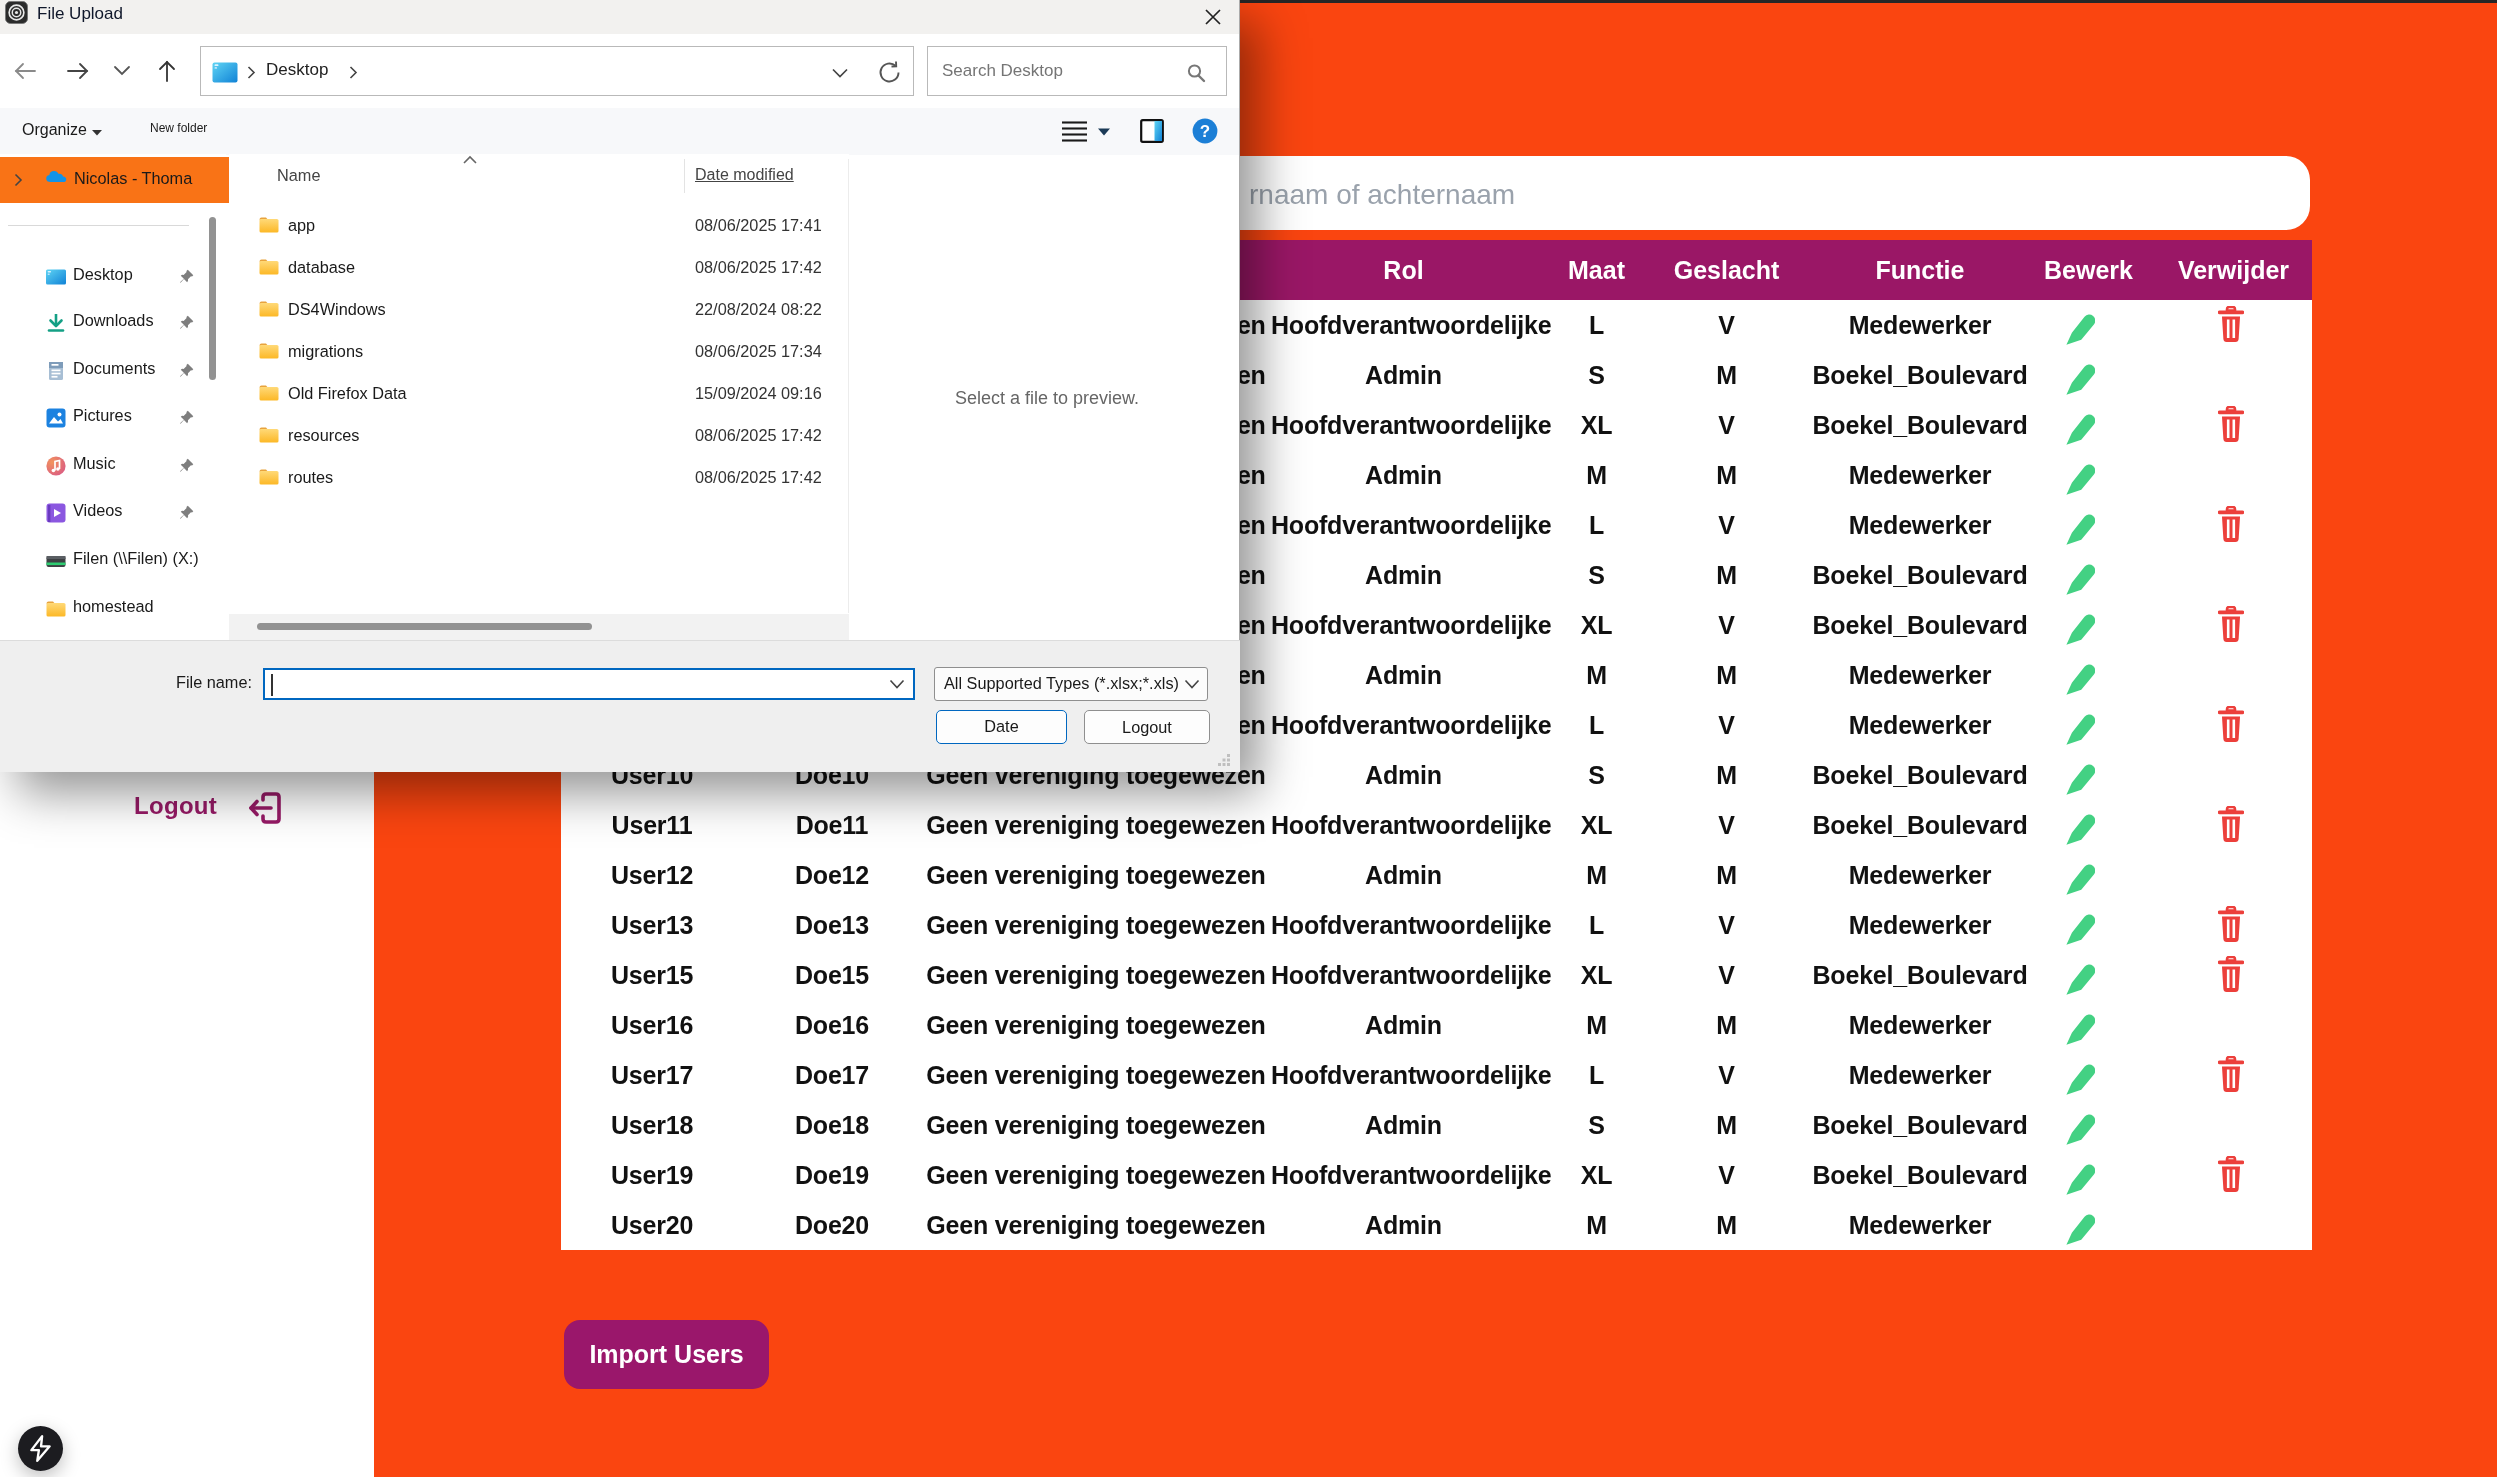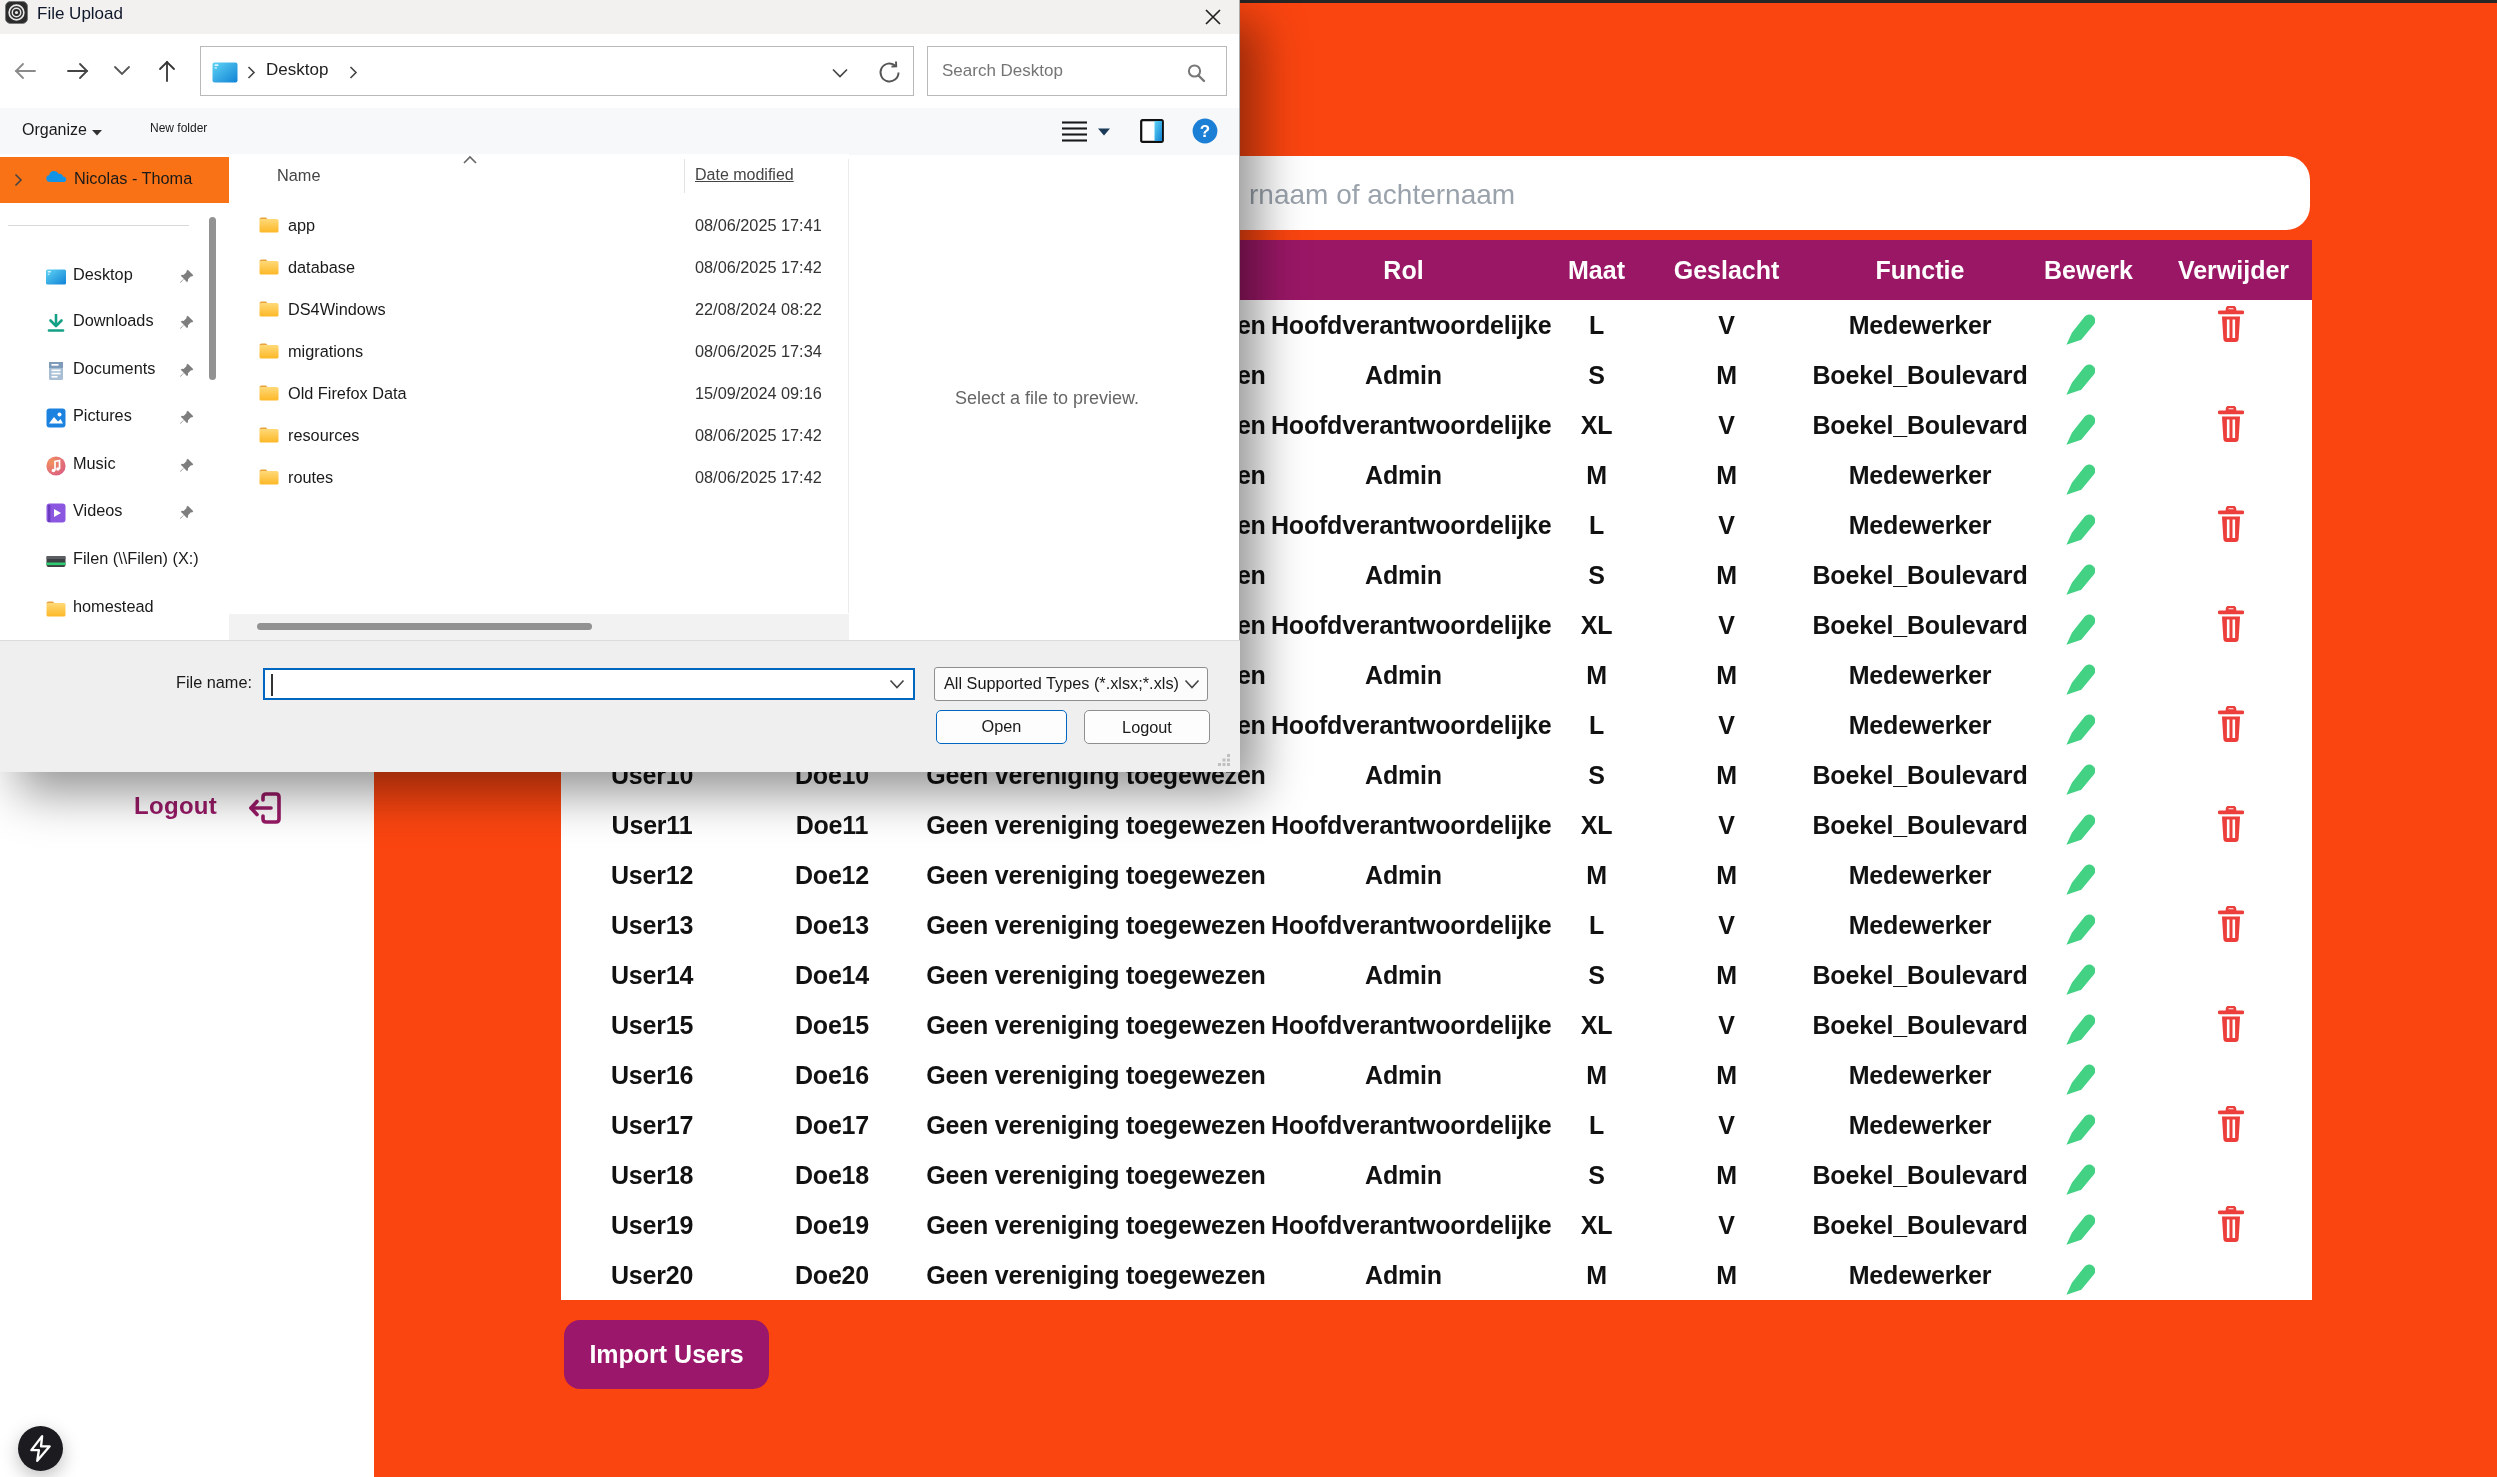--- a/index.html
+++ b/index.html
@@ -381,33 +381,20 @@
           </svg></td>
         <td><svg class="trash" viewBox="0 0 26 38">
             <path d="M9 3.2 Q9 1 11.2 1 L14.8 1 Q17 1 17 3.2 L17 4.6 L9 4.6 Z" fill="none" stroke="#ec3f3b" stroke-width="2.6"></path>
             <path d="M1.5 6.4 L24.5 6.4" stroke="#ec3f3b" stroke-width="3.6" stroke-linecap="round"></path>
             <path d="M4 10.5 L22 10.5 L20.6 33 Q20.4 36 17.4 36 L8.6 36 Q5.6 36 5.4 33 Z" fill="#ec3f3b"></path>
             <path d="M10.2 13.5 L10.2 32" stroke="#fff" stroke-width="2.6"></path>
             <path d="M15.8 13.5 L15.8 32" stroke="#fff" stroke-width="2.6"></path>
           </svg></td>
       </tr>
 <tr>
-        <td>User14</td>
-        <td>Doe14</td>
-        <td>Geen vereniging toegewezen</td>
-        <td>Admin</td>
-        <td>S</td>
-        <td>M</td>
-        <td>Boekel_Boulevard</td>
-        <td><svg class="pen" viewBox="0 0 30 40">
-            <path d="M4 38 L9 27 L20.5 12.5 A5.5 5.5 0 0 1 29 19.5 L17.5 33.5 Z" fill="#43d183"></path>
-          </svg></td>
-        <td></td>
-      </tr>
-<tr>
         <td>User15</td>
         <td>Doe15</td>
         <td>Geen vereniging toegewezen</td>
         <td>Hoofdverantwoordelijke</td>
         <td>XL</td>
         <td>V</td>
         <td>Boekel_Boulevard</td>
         <td><svg class="pen" viewBox="0 0 30 40">
             <path d="M4 38 L9 27 L20.5 12.5 A5.5 5.5 0 0 1 29 19.5 L17.5 33.5 Z" fill="#43d183"></path>
           </svg></td>
@@ -745,21 +732,21 @@
     <svg style="position:absolute;left:624px;top:9px" width="16" height="11" viewBox="0 0 16 11">
           <path d="M1.5 1.5 L8 8.5 L14.5 1.5" stroke="#444" stroke-width="1.6" fill="none"></path>
         </svg>
   </div>
   <div id="ftype">
         <span>All Supported Types (*.xlsx;*.xls)</span>
     <svg style="position:absolute;left:249px;top:11px" width="16" height="11" viewBox="0 0 16 11">
           <path d="M1.5 1.5 L8 8.5 L14.5 1.5" stroke="#444" stroke-width="1.6" fill="none"></path>
         </svg>
   </div>
-  <div id="btnopen">Open</div>
+  <div id="btnopen">Date</div>
   <div id="btncancel">Logout</div>
   <svg style="position:absolute;left:1217px;top:112px;opacity:.55" width="14" height="14" viewBox="0 0 14 14">
         <g fill="#999">
           <rect x="10" y="1" width="3" height="3"></rect>
           <rect x="10" y="5.5" width="3" height="3"></rect>
           <rect x="5.5" y="5.5" width="3" height="3"></rect>
           <rect x="10" y="10" width="3" height="3"></rect>
           <rect x="5.5" y="10" width="3" height="3"></rect>
           <rect x="1" y="10" width="3" height="3"></rect>
         </g>

